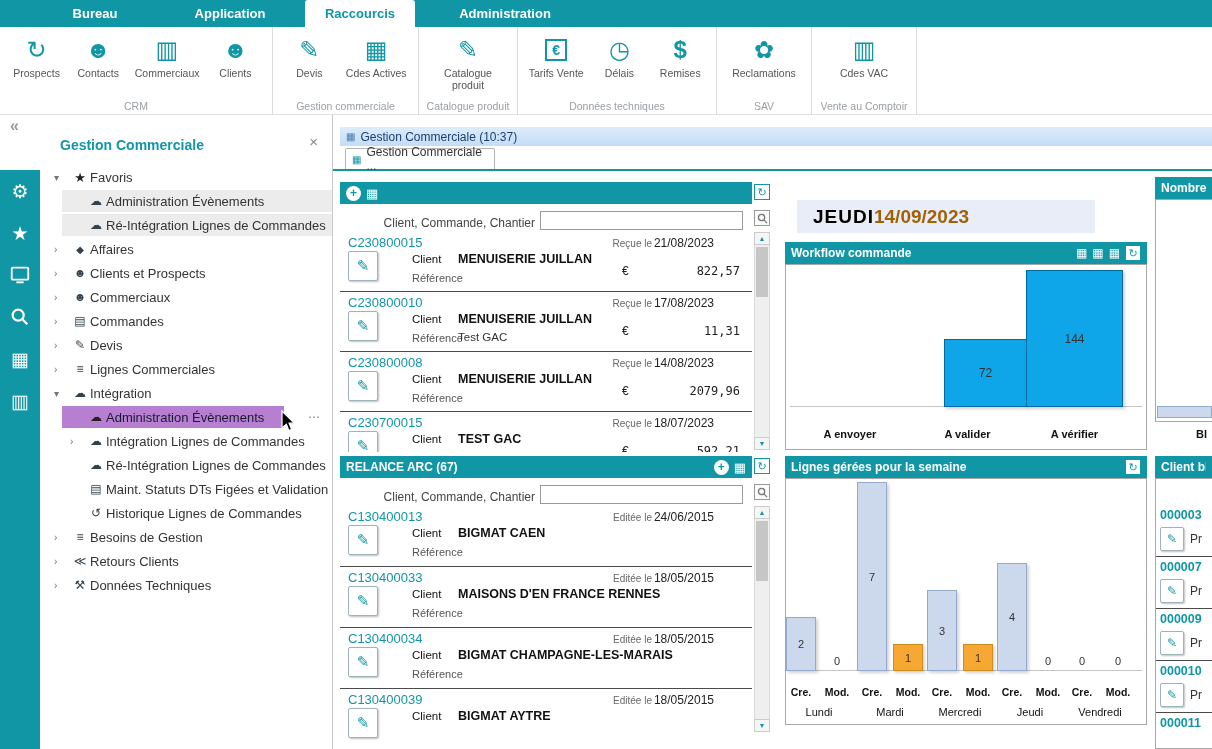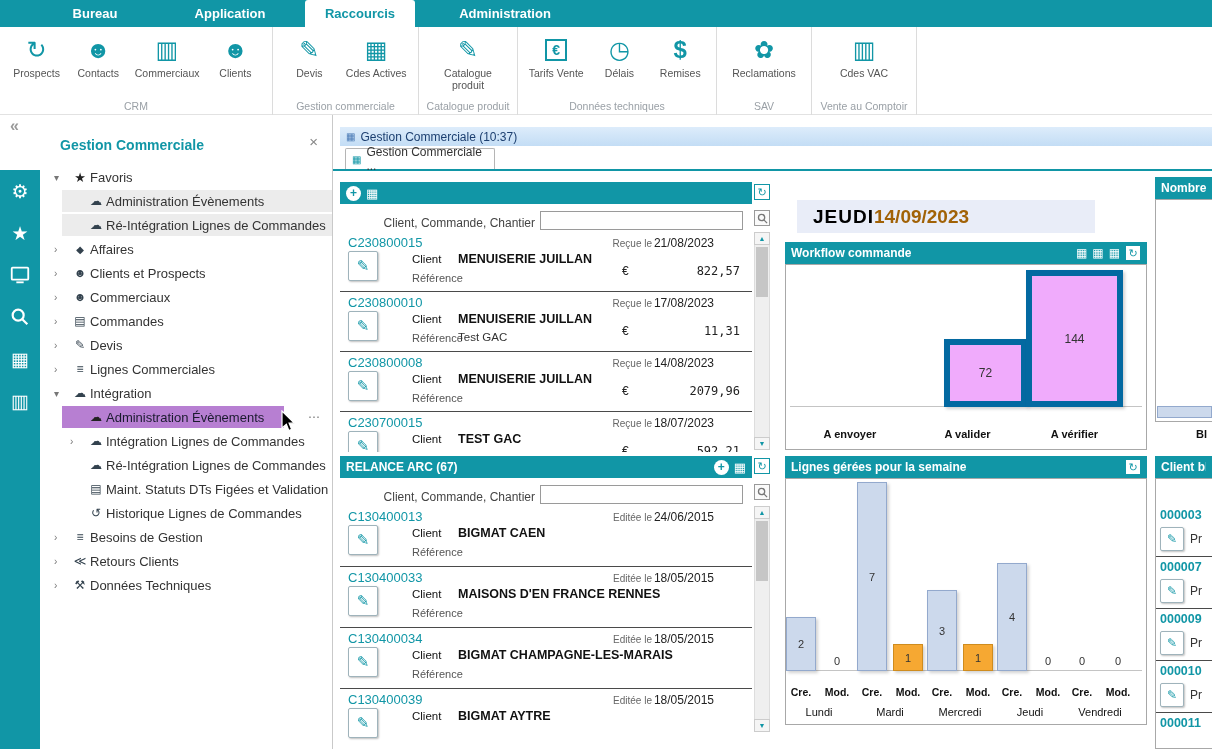--- a/index.html
+++ b/index.html
@@ -82,21 +82,21 @@
 .sarr{width:16px;height:13px;background:#f5f5f5;border:1px solid #ccc;color:#1196A6;font-size:7px;line-height:11px;text-align:center;cursor:pointer}
 .strack{width:16px;background:#efefef;border-left:1px solid #ddd;border-right:1px solid #ddd;position:relative;flex:1}
 .sthumb{position:absolute;left:1px;right:1px;background:#c6c6c6;cursor:pointer}
 
 .banner{position:absolute;left:464px;top:85px;width:298px;height:33px;background:#e9edf8;display:flex;align-items:center}
 .banner-day{font-size:19px;font-weight:bold;color:#000;margin-left:16px;letter-spacing:1px}
 .banner-date{font-size:19px;font-weight:bold;color:#a16207;}
 
 .chart-box{position:absolute;background:#fff;border:1px solid #a8a8a8}
 .baseline{position:absolute;left:4px;right:4px;height:1px;background:#c4c4c4}
-.wbar{position:absolute;bottom:42px;background:#f0abfc;border:6px solid #0369a1;box-shadow:2px 2px 3px rgba(0,0,0,.18);display:flex;align-items:center;justify-content:center;font-size:12px;color:#333}
+.wbar{position:absolute;bottom:42px;background:#0ea5e9;border:1px solid #0369a1;box-shadow:2px 2px 3px rgba(0,0,0,.18);display:flex;align-items:center;justify-content:center;font-size:12px;color:#333}
 .wcat{position:absolute;bottom:9px;font-size:11px;font-weight:bold;color:#111;text-align:center}
 .wk-group{position:absolute;top:0;bottom:0}
 .wk-slot{position:absolute;width:30px;top:0;bottom:53px}
 .wk-slot.s1{left:0}.wk-slot.s2{left:36px}
 .wk-bar{position:absolute;bottom:0;left:0;right:0;background:#ccd9ec;border:1px solid #93a9cd;box-shadow:2px 2px 3px rgba(0,0,0,.18);display:flex;align-items:center;justify-content:center;font-size:11px;color:#333}
 .wk-bar.orange{background:#F6A832;border-color:#cf8c1e}
 .wk-zero{position:absolute;bottom:4px;left:0;right:0;text-align:center;font-size:11px;color:#333}
 .wk-sub{position:absolute;bottom:26px;font-size:10.5px;font-weight:bold;color:#111;width:34px;text-align:center}
 .wk-sub.m1{left:-2px}.wk-sub.m2{left:34px}
 .wk-day{position:absolute;bottom:6px;left:0;right:0;font-size:11px;font-weight:normal;color:#111;text-align:center}

